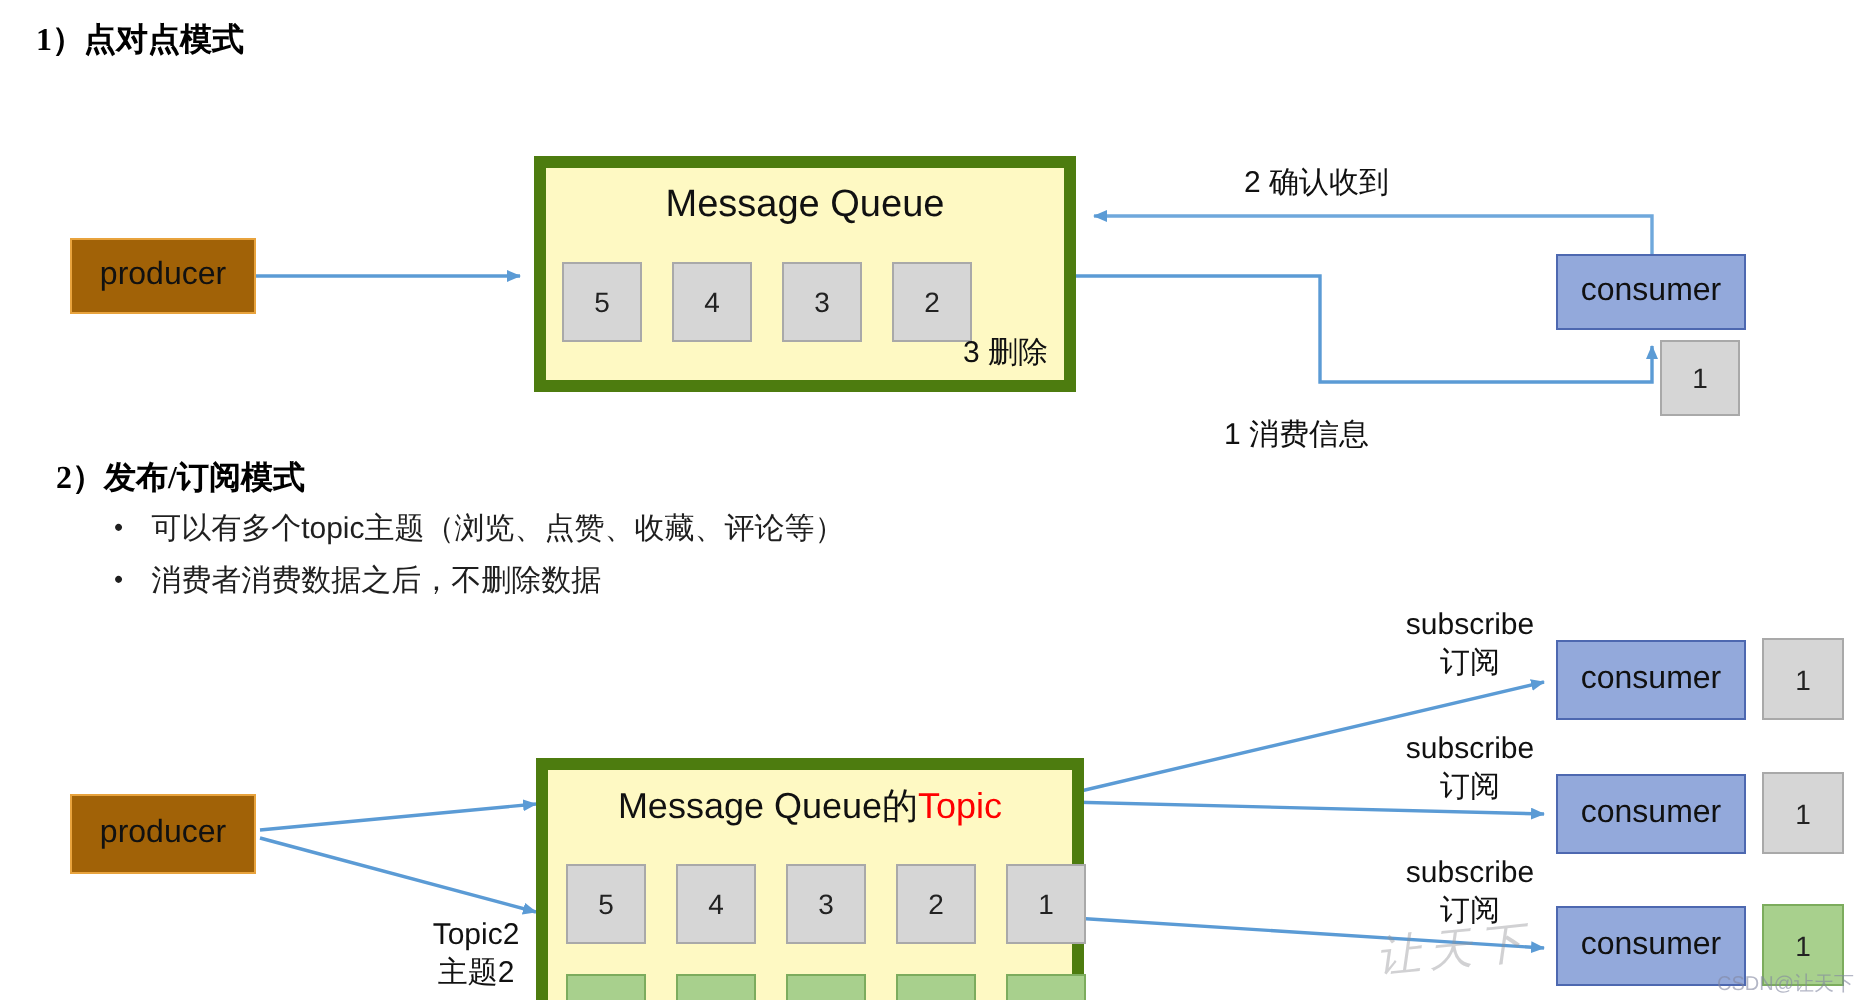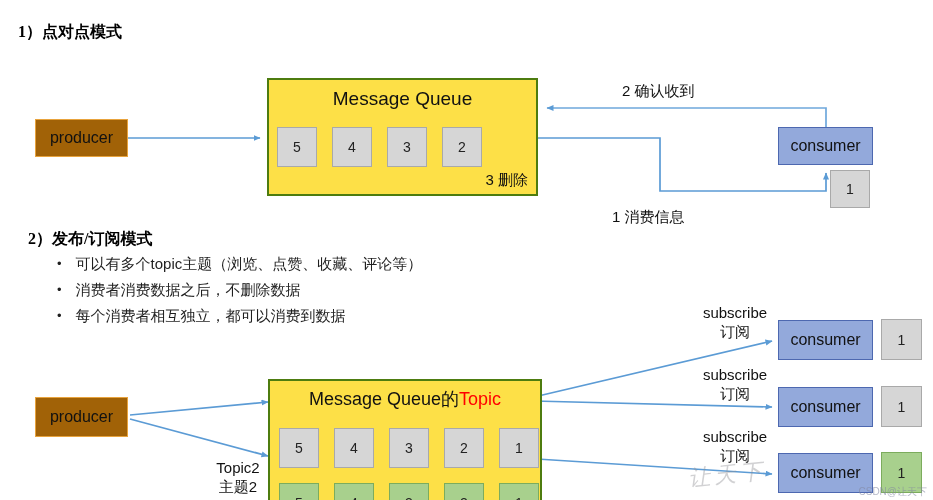--- a/index.html
+++ b/index.html
@@ -15,21 +15,21 @@
     font-size:15px;color:#1f1f1f;white-space:nowrap;
   }
   .bullet::before{content:"•";margin-right:14px;font-size:13px;position:relative;top:-1px;}
   .box{
     box-sizing:border-box;display:flex;align-items:center;justify-content:center;
     font-size:16px;color:#111;
   }
   .producer{background:#a16207;border:1.5px solid #e8a33d;}
   .consumer{background:#93a9db;border:1.5px solid #4d68b0;}
   .mq{
-    box-sizing:border-box;background:#fde047;border:2px solid #4d7c0f;position:absolute;
+    box-sizing:border-box;background:#fef9c3;border:6px solid #4d7c0f;position:absolute;
   }
   .mq-title{
     text-align:center;font-size:19px;color:#111;padding-top:8px;white-space:nowrap;
   }
   .mq-title2{font-size:18px;padding-top:6px;}
   .red{color:#ff0000;}
   .cell{
     position:absolute;width:40px;height:40px;box-sizing:border-box;
     display:flex;align-items:center;justify-content:center;
     font-size:14px;color:#222;
@@ -62,21 +62,21 @@
     <path d="M128,138 H260" stroke="#5b9bd5" stroke-width="1.7" fill="none" marker-end="url(#ah)"></path>
     <path d="M826,127 V108 H547" stroke="#6fa8dc" stroke-width="1.7" fill="none" marker-end="url(#ah)"></path>
     <path d="M538,138 H660 V191 H826 V173" stroke="#5b9bd5" stroke-width="1.7" fill="none" marker-end="url(#ah)"></path>
     <path d="M130,415 L268,402" stroke="#5b9bd5" stroke-width="1.7" fill="none" marker-end="url(#ah)"></path>
     <path d="M130,419 L268,456" stroke="#5b9bd5" stroke-width="1.7" fill="none" marker-end="url(#ah)"></path>
     <path d="M534,397 L772,341" stroke="#5b9bd5" stroke-width="1.7" fill="none" marker-end="url(#ah)"></path>
     <path d="M534,401 L772,407" stroke="#5b9bd5" stroke-width="1.7" fill="none" marker-end="url(#ah)"></path>
     <path d="M537,459 L772,474" stroke="#5b9bd5" stroke-width="1.7" fill="none" marker-end="url(#ah)"></path>
   </svg>
 
-  <div class="abs heading" style="left:18px;top:22px;">1）点对点模式</div>
+  <div class="abs heading" style="left:18px;top:10px;">1）点对点模式</div>
 
   <div class="abs box producer" style="left:35px;top:119px;width:93px;height:38px;">
     <span>producer</span>
   </div>
 
   <div class="mq" style="left:267px;top:78px;width:271px;height:118px;">
     <div class="mq-title">Message Queue</div>
     <div class="cell cell-gray" style="left:8px;top:47px;">5</div>
     <div class="cell cell-gray" style="left:63px;top:47px;">4</div>
     <div class="cell cell-gray" style="left:118px;top:47px;">3</div>
@@ -88,21 +88,20 @@
   <div class="abs lbl" style="left:612px;top:196px;margin-top:12px;">1 消费信息</div>
 
   <div class="abs box consumer" style="left:778px;top:127px;width:95px;height:38px;">
     <span>consumer</span>
   </div>
   <div class="abs cell cell-gray" style="left:830px;top:170px;height:38px;">1</div>
 
   <div class="abs heading" style="left:28px;top:229px;">2）发布/订阅模式</div>
   <div class="abs bullet" style="left:57px;top:255px;">可以有多个topic主题（浏览、点赞、收藏、评论等）</div>
   <div class="abs bullet" style="left:57px;top:281px;">消费者消费数据之后，不删除数据</div>
-  <div class="abs bullet" style="left:57px;top:307px;">每个消费者相互独立，都可以消费到数据</div>
 
   <div class="abs box producer" style="left:35px;top:397px;width:93px;height:40px;">
     <span>producer</span>
   </div>
 
   <div class="abs lbl lbl-2line" style="left:193px;top:458px;">
     <div>Topic2</div>
     <div>主题2</div>
   </div>
 

